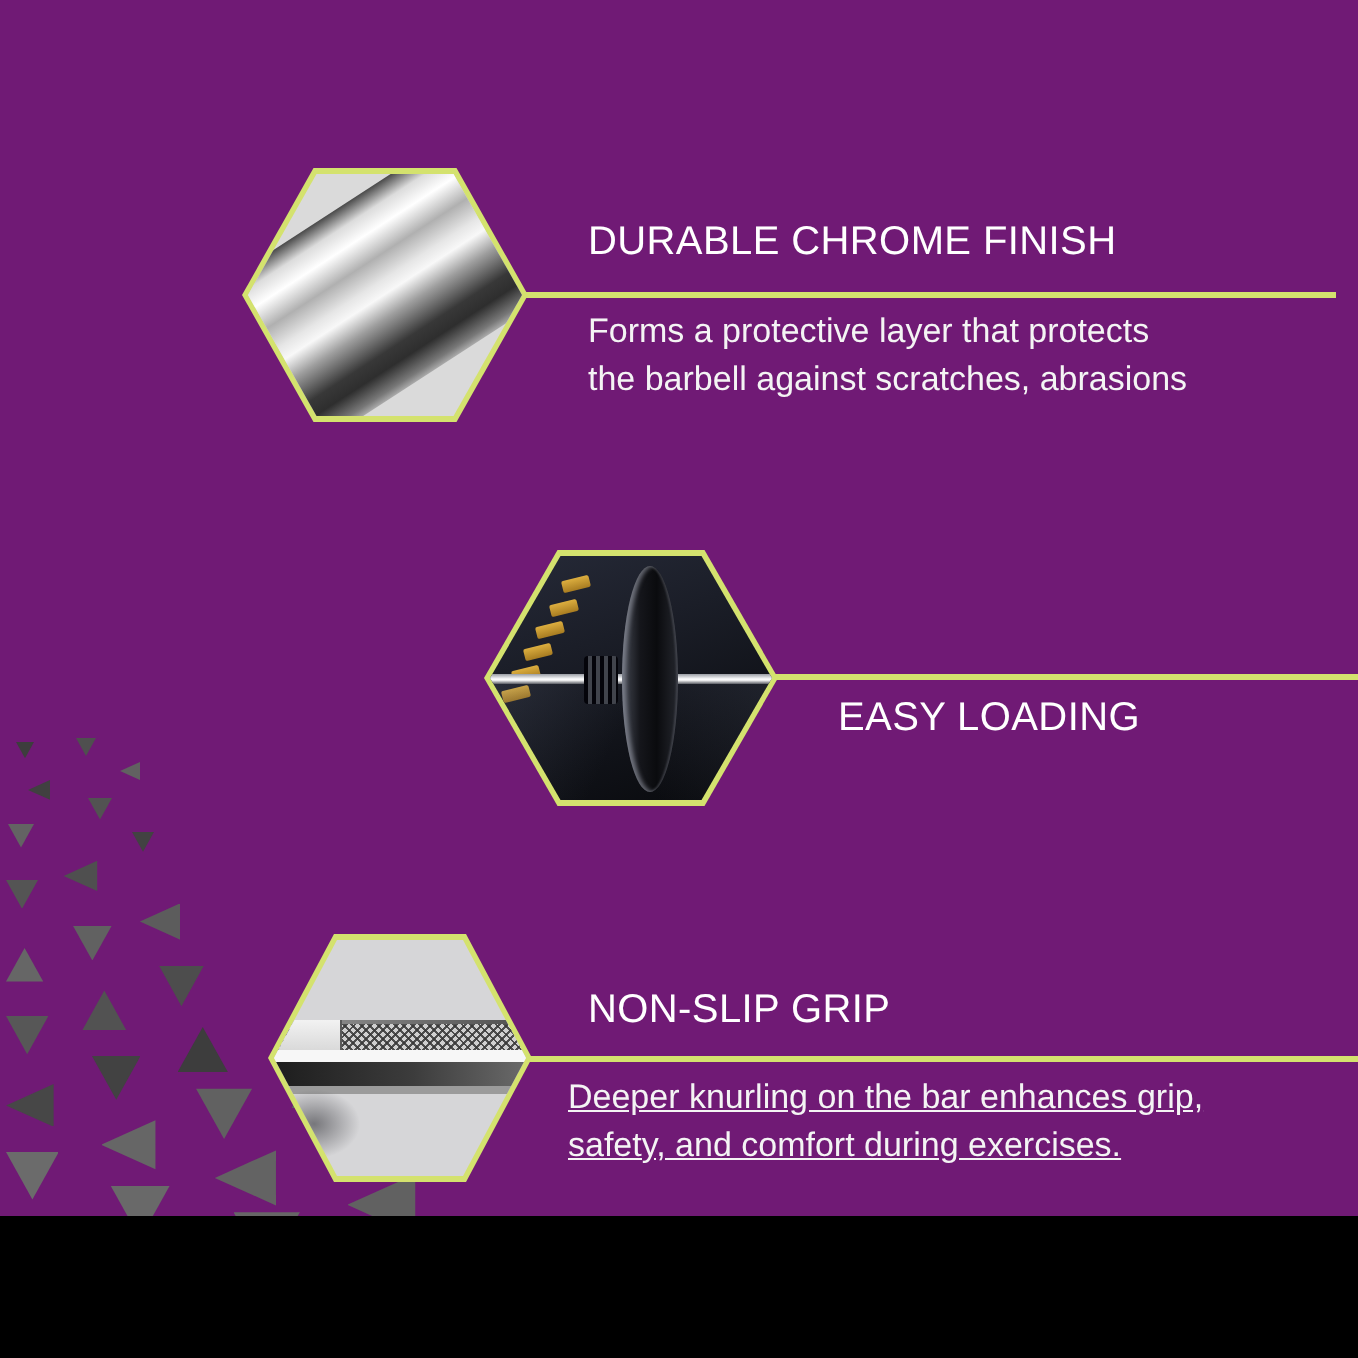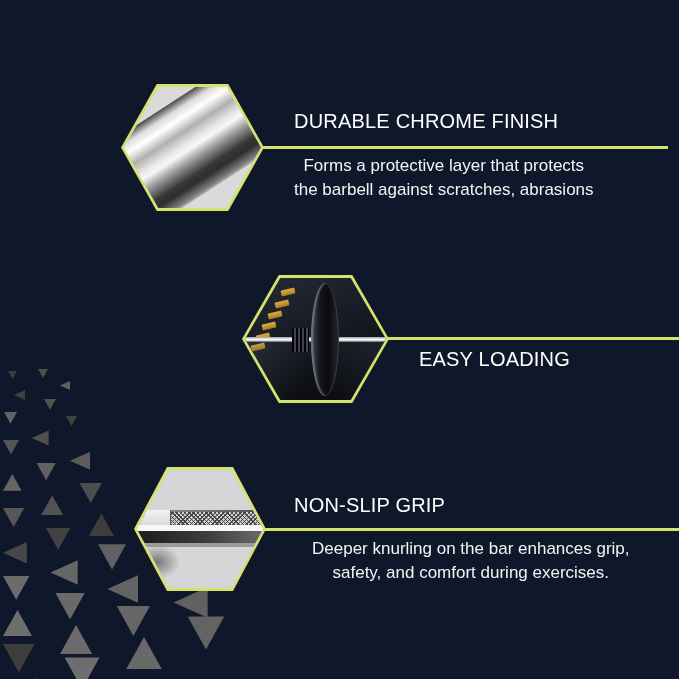--- a/index.html
+++ b/index.html
@@ -1,21 +1,21 @@
 <!DOCTYPE html>
 <html style="--accent: #d4e26e;"><head>
 <meta charset="utf-8">
 <style>
   :root { --accent:#d4e26e; }
   * { margin:0; padding:0; box-sizing:border-box; }
   html,body { background:#000; }
   body { font-family:"Liberation Sans", sans-serif; }
   #stage {
-    position:relative; width:679px; height:679px;
-    background:#0f172a; overflow:hidden;text-align:center;
+    position:relative; width:679px; height:608px;
+    background:#701a75; overflow:hidden;
   }
 
   
   .hex {
     position:absolute; z-index:3;
     clip-path:polygon(0% 50%, 25% 0%, 75% 0%, 100% 50%, 75% 100%, 25% 100%);
     background:var(--accent);
   }
   .hex-inner {
     position:absolute; inset:3px;
@@ -77,21 +77,21 @@
   .title { position:absolute; color:#ffffff; font-size:20px; line-height:26px;
            font-weight:500; letter-spacing:.2px; white-space:nowrap; z-index:2; }
   .t1 { left:294px; top:108px; }
   .t2 { left:419px; top:300px;margin-top:46px; }
   .t3 { left:294px; top:492px; }
 
   .body { position:absolute; color:#f4f4f4; font-size:17px; line-height:24px;
           font-weight:400; white-space:nowrap; z-index:2; }
   .b1 { left:294px; top:154px; }
   .b2 { left:419px; top:343px; }
-  .b3 { left:312px; top:537px; }
+  .b3 { left:284px; top:537px;text-decoration:underline; }
 
   
   #pattern { position:absolute; inset:0; z-index:1; }
   .tri { position:absolute; }
 </style>
 </head>
 <body>
 
 <div id="stage">
 

